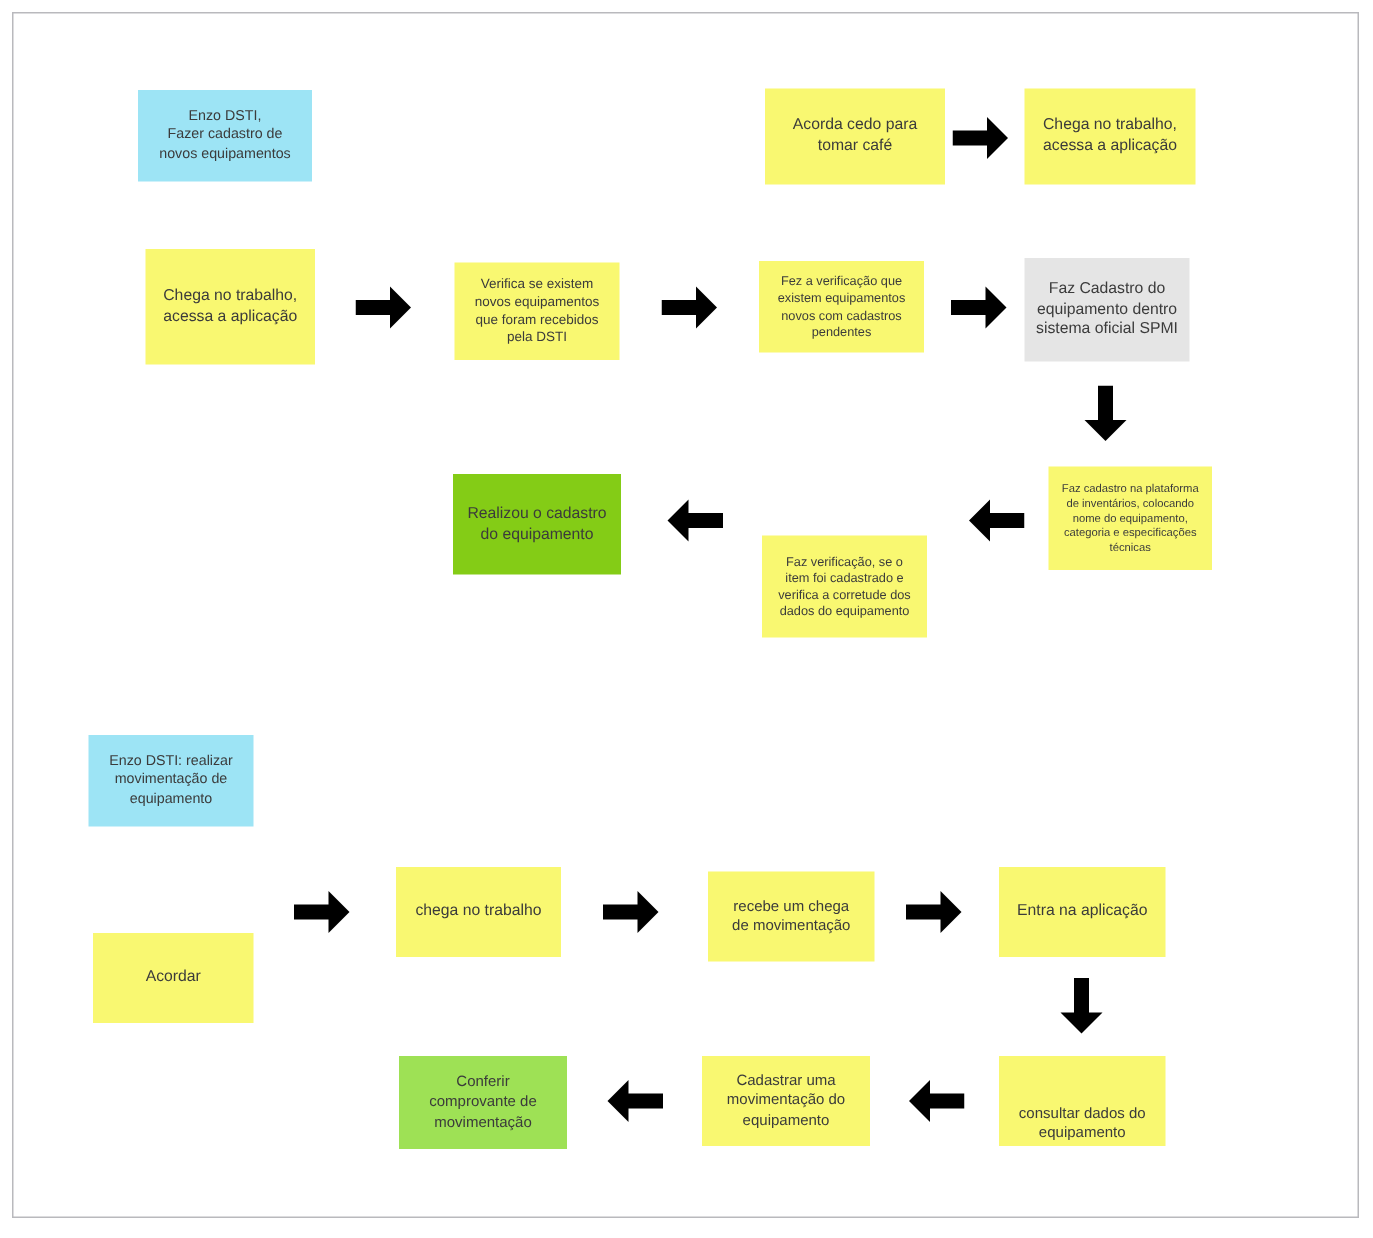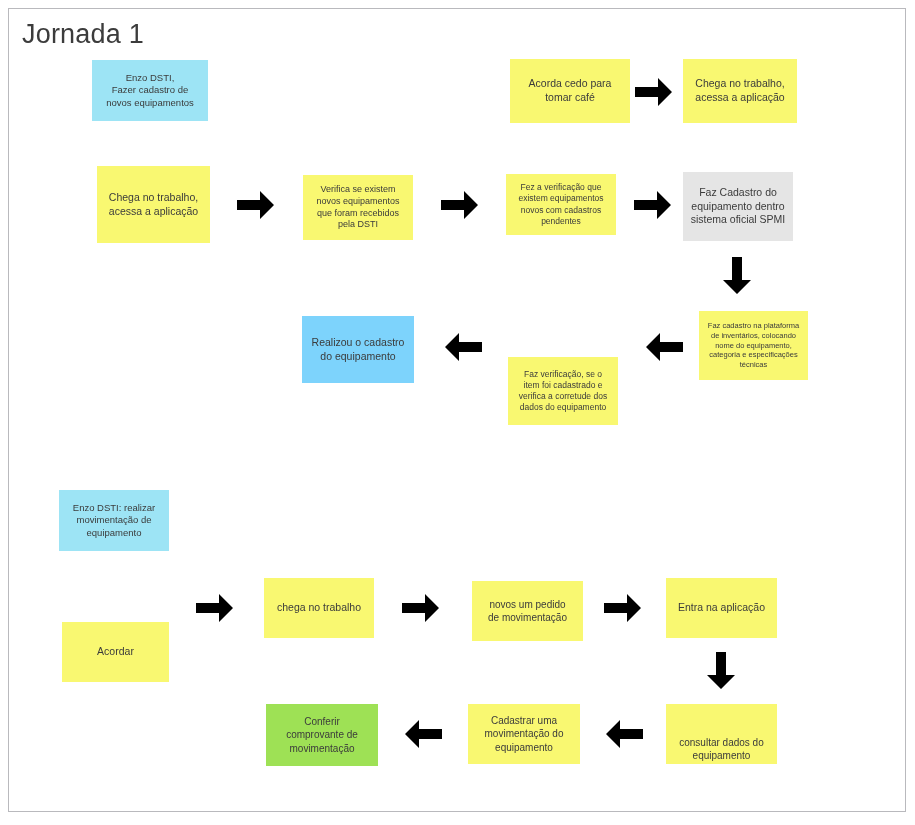--- a/index.html
+++ b/index.html
@@ -56,21 +56,20 @@
   .arrow {
     position: absolute;
   }
   .arrow svg { display: block; }
 </style>
 </head>
 <body>
 
 <div id="canvas">
   <div id="frame"></div>
-  <div id="title">Jornada 1</div>
   <div id="nodes-layer">
       <div class="node" style="left: 92px; top: 60px; width: 116px; height: 61px; background: rgb(157, 228, 245);">
         <span class="lbl" style="font-size: 9.5px; line-height: 12.54px;">Enzo DSTI,
 Fazer cadastro de
 novos equipamentos</span>
       </div>
       <div class="node" style="left: 510px; top: 59px; width: 120px; height: 64px; background: rgb(249, 248, 113);">
         <span class="lbl" style="font-size: 10.5px; line-height: 13.86px;">Acorda cedo para
 tomar café</span>
       </div>
@@ -105,21 +104,21 @@
 nome do equipamento,
 categoria e especificações
 técnicas</span>
       </div>
       <div class="node" style="left: 508px; top: 315px; width: 110px; height: 68px; background: rgb(249, 248, 113); margin-top: 42px;">
         <span class="lbl" style="font-size: 8.5px; line-height: 11.22px;">Faz verificação, se o
 item foi cadastrado e
 verifica a corretude dos
 dados do equipamento</span>
       </div>
-      <div class="node" style="left: 302px; top: 316px; width: 112px; height: 67px; background: #7dd3fc;">
+      <div class="node" style="left: 302px; top: 316px; width: 112px; height: 67px; background: #84cc16;">
         <span class="lbl" style="font-size: 10.5px; line-height: 13.86px;">Realizou o cadastro
 do equipamento</span>
       </div>
       <div class="arrow" style="left: 635px; top: 76px; width: 38px; height: 32px;">
         <svg width="38" height="32" viewBox="0 0 38 32">
           <polygon points="0,11 23,11 23,2 37,16 23,30 23,21 0,21" fill="#000000"></polygon>
         </svg>
       </div>
       <div class="arrow" style="left: 237px; top: 189px; width: 38px; height: 32px;">
         <svg width="38" height="32" viewBox="0 0 38 32">
@@ -156,21 +155,21 @@
 movimentação de
 equipamento</span>
       </div>
       <div class="node" style="left: 62px; top: 578px; width: 107px; height: 60px; background: rgb(249, 248, 113); margin-top: 44px;">
         <span class="lbl" style="font-size: 10.5px; line-height: 13.86px;">Acordar</span>
       </div>
       <div class="node" style="left: 264px; top: 578px; width: 110px; height: 60px; background: rgb(249, 248, 113);">
         <span class="lbl" style="font-size: 10.5px; line-height: 13.86px;">chega no trabalho</span>
       </div>
       <div class="node" style="left: 472px; top: 581px; width: 111px; height: 60px; background: rgb(249, 248, 113);">
-        <span class="lbl" style="font-size: 10px; line-height: 13.2px;">novos um pedido
+        <span class="lbl" style="font-size: 10px; line-height: 13.2px;">recebe um chega
 de movimentação</span>
       </div>
       <div class="node" style="left: 666px; top: 578px; width: 111px; height: 60px; background: rgb(249, 248, 113);">
         <span class="lbl" style="font-size: 10.5px; line-height: 13.86px;">Entra na aplicação</span>
       </div>
       <div class="node" style="left: 666px; top: 704px; width: 111px; height: 60px; background: rgb(249, 248, 113); align-items: flex-end;">
         <span class="lbl" style="font-size: 10px; line-height: 13.2px;">consultar dados do
 equipamento</span>
       </div>
       <div class="node" style="left: 468px; top: 704px; width: 112px; height: 60px; background: rgb(249, 248, 113);">

